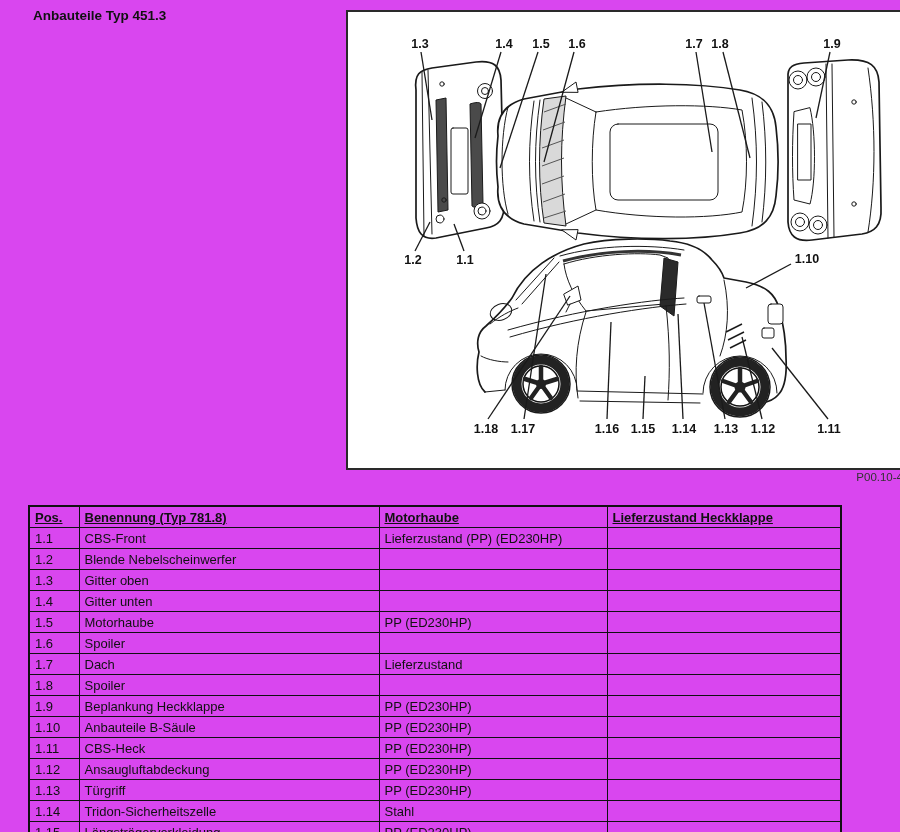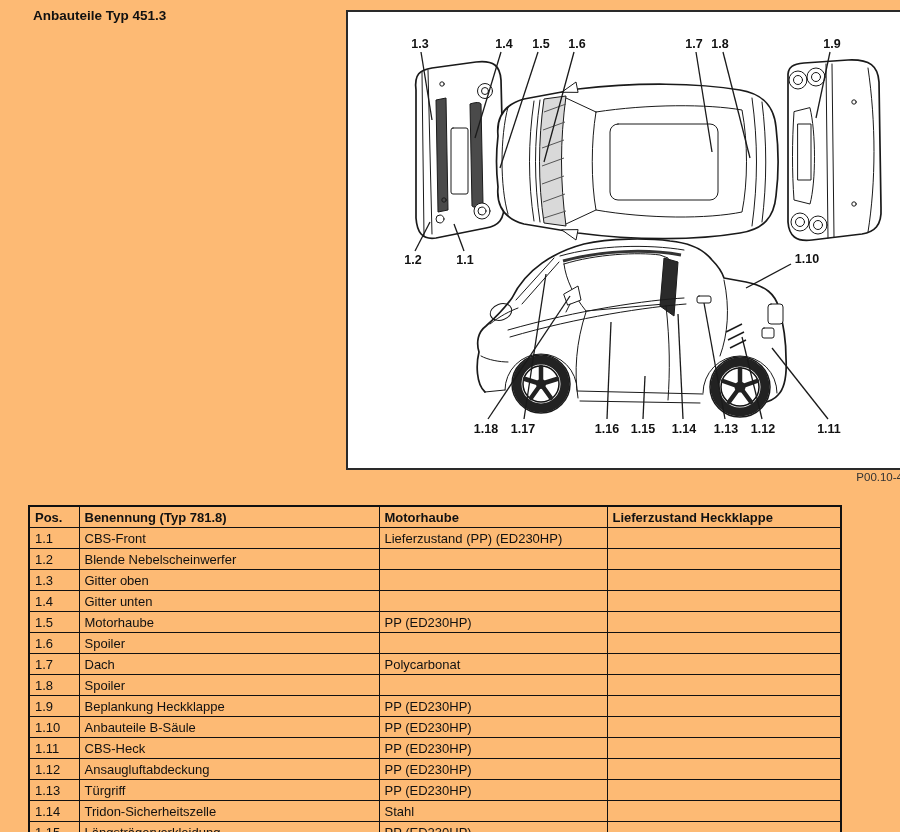--- a/index.html
+++ b/index.html
@@ -1,27 +1,27 @@
 <!DOCTYPE html>
 <html><head>
 <meta charset="utf-8">
 <style>
   html,body{margin:0;padding:0;background:#fff;}
-  .page{position:relative;width:900px;height:832px;background:#fdba74;overflow:hidden;
+  .page{position:relative;width:900px;height:832px;background:#d946ef;overflow:hidden;
         font-family:"Liberation Sans",sans-serif;color:#111;}
   .title{position:absolute;left:33px;top:8px;font-size:13.5px;font-weight:bold;color:#111;}
   .diagram-box{position:absolute;left:346px;top:10px;width:558px;height:460px;
                border:2px solid #2a2a2a;box-sizing:border-box;background:#fff;}
   .figure-ref{position:absolute;top:471px;right:-3px;font-size:11.5px;color:#333;}
   table.parts{position:absolute;left:28px;top:505px;width:812px;border-collapse:collapse;
               table-layout:fixed;font-size:13px;color:#111;border:2px solid #111;}
   table.parts th, table.parts td{border:1px solid #111;height:20px;padding:0 2px 0 5px;
               text-align:left;vertical-align:middle;white-space:nowrap;overflow:hidden;
               font-weight:normal;}
-  table.parts th{font-weight:bold;font-size:13px;}
+  table.parts th{font-weight:bold;font-size:13px;text-decoration:underline;}
   svg text{font-family:"Liberation Sans",sans-serif;font-weight:bold;font-size:12.5px;fill:#111;}
   svg .lead{stroke:#1a1a1a;stroke-width:1.3;fill:none;}
   svg .o{stroke:#1a1a1a;fill:none;stroke-width:1.7;stroke-linejoin:round;stroke-linecap:round;}
   svg .i{stroke:#1a1a1a;fill:none;stroke-width:1;stroke-linejoin:round;stroke-linecap:round;}
   svg .dk{fill:#4a4a4a;stroke:#1a1a1a;stroke-width:1;}
   svg .wh{fill:#ffffff;}
 </style>
 </head>
 <body>
 
@@ -243,21 +243,21 @@
         </tr>
       <tr>
           <td>1.6</td>
           <td>Spoiler</td>
           <td></td>
           <td></td>
         </tr>
       <tr>
           <td>1.7</td>
           <td>Dach</td>
-          <td>Polycarbonat</td>
+          <td>Lieferzustand</td>
           <td></td>
         </tr>
       <tr>
           <td>1.8</td>
           <td>Spoiler</td>
           <td></td>
           <td></td>
         </tr>
       <tr>
           <td>1.9</td>

